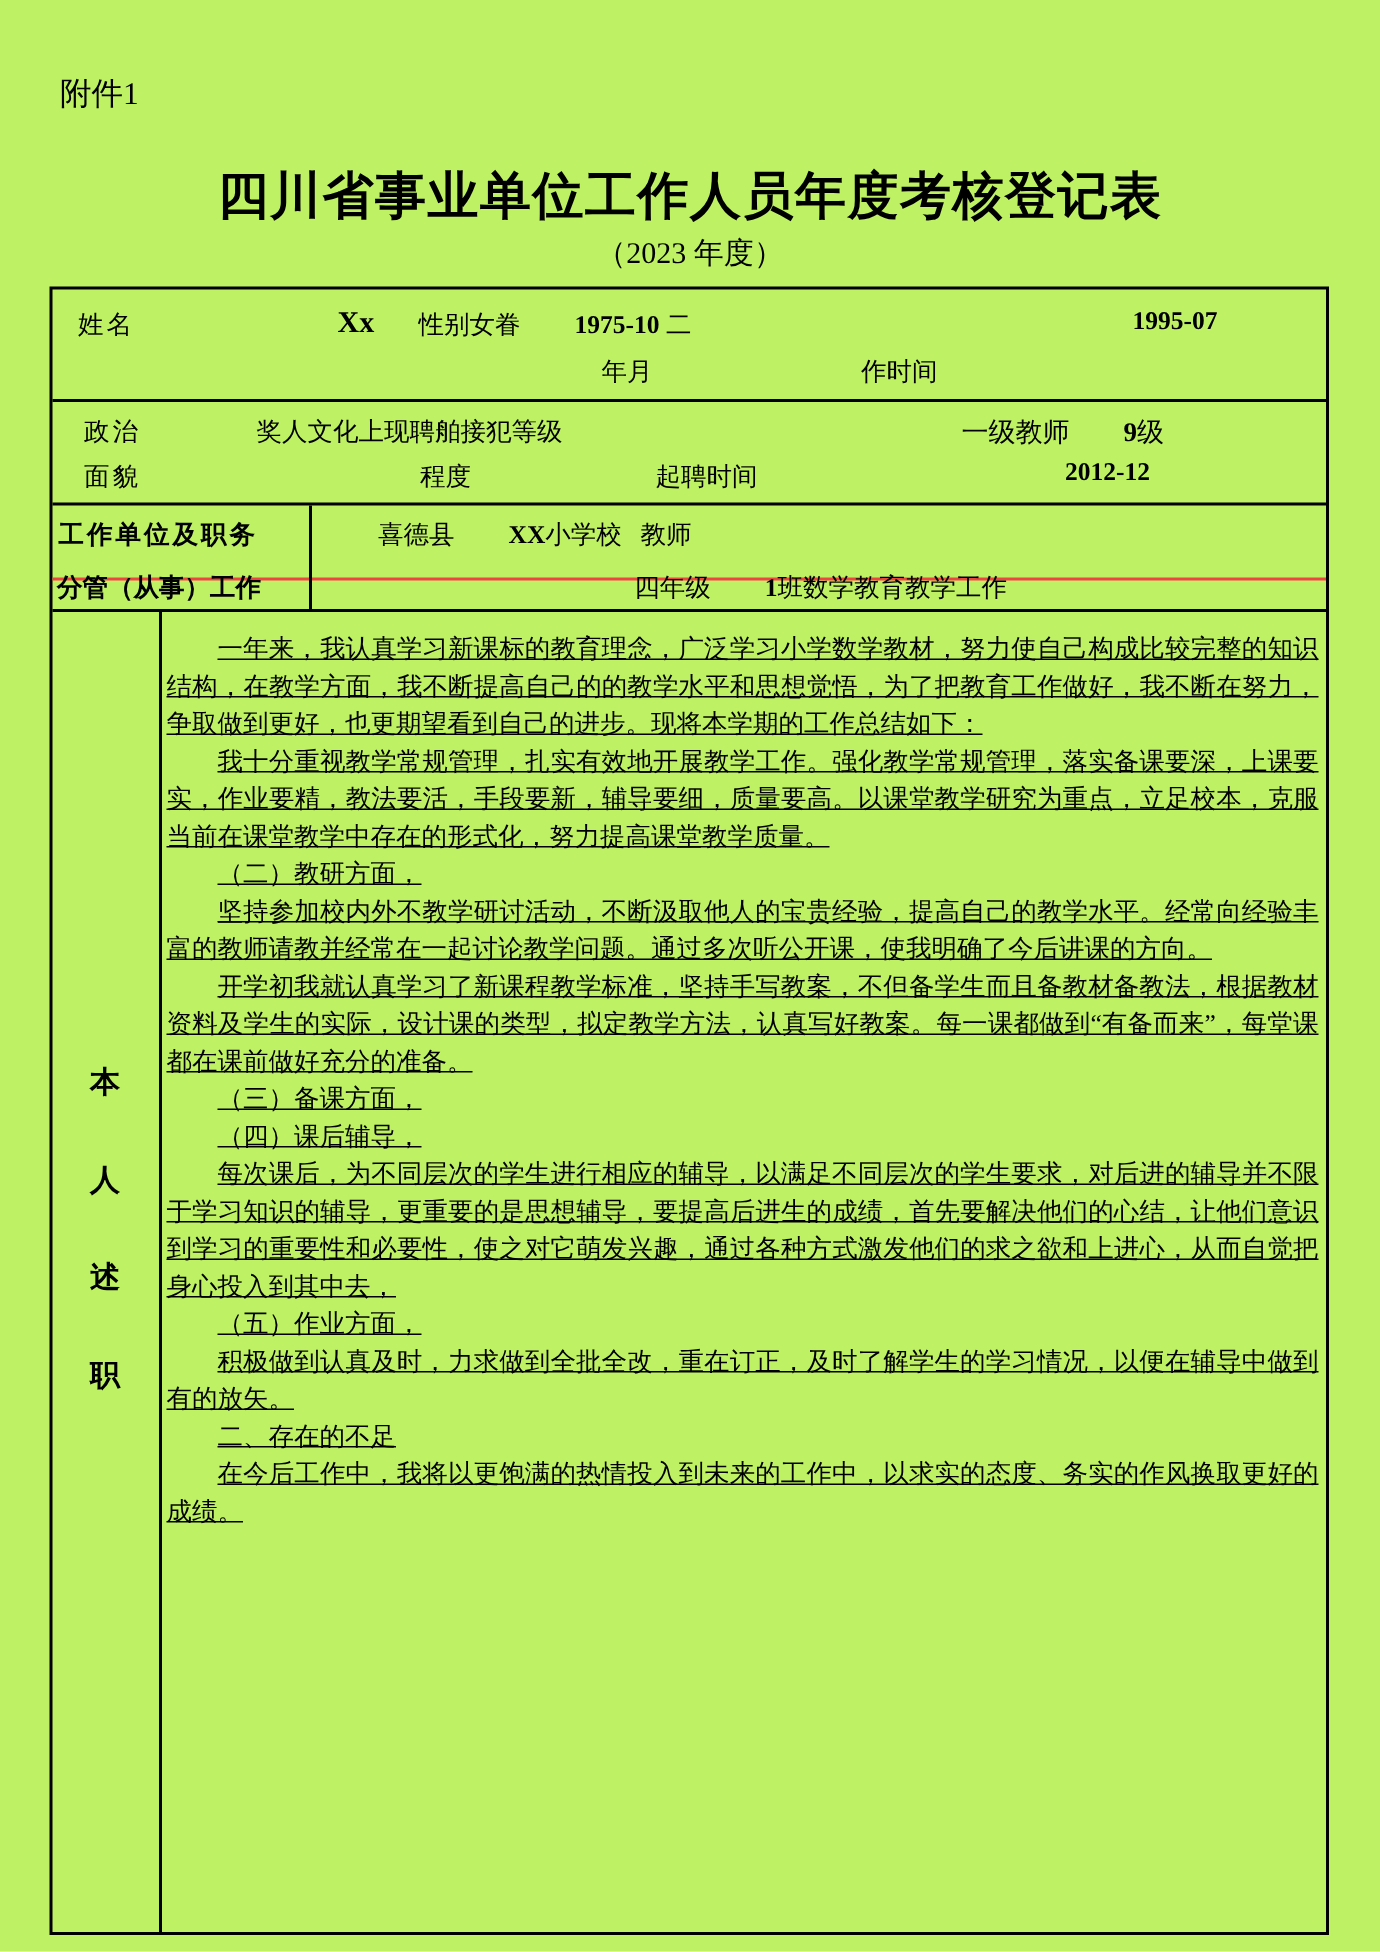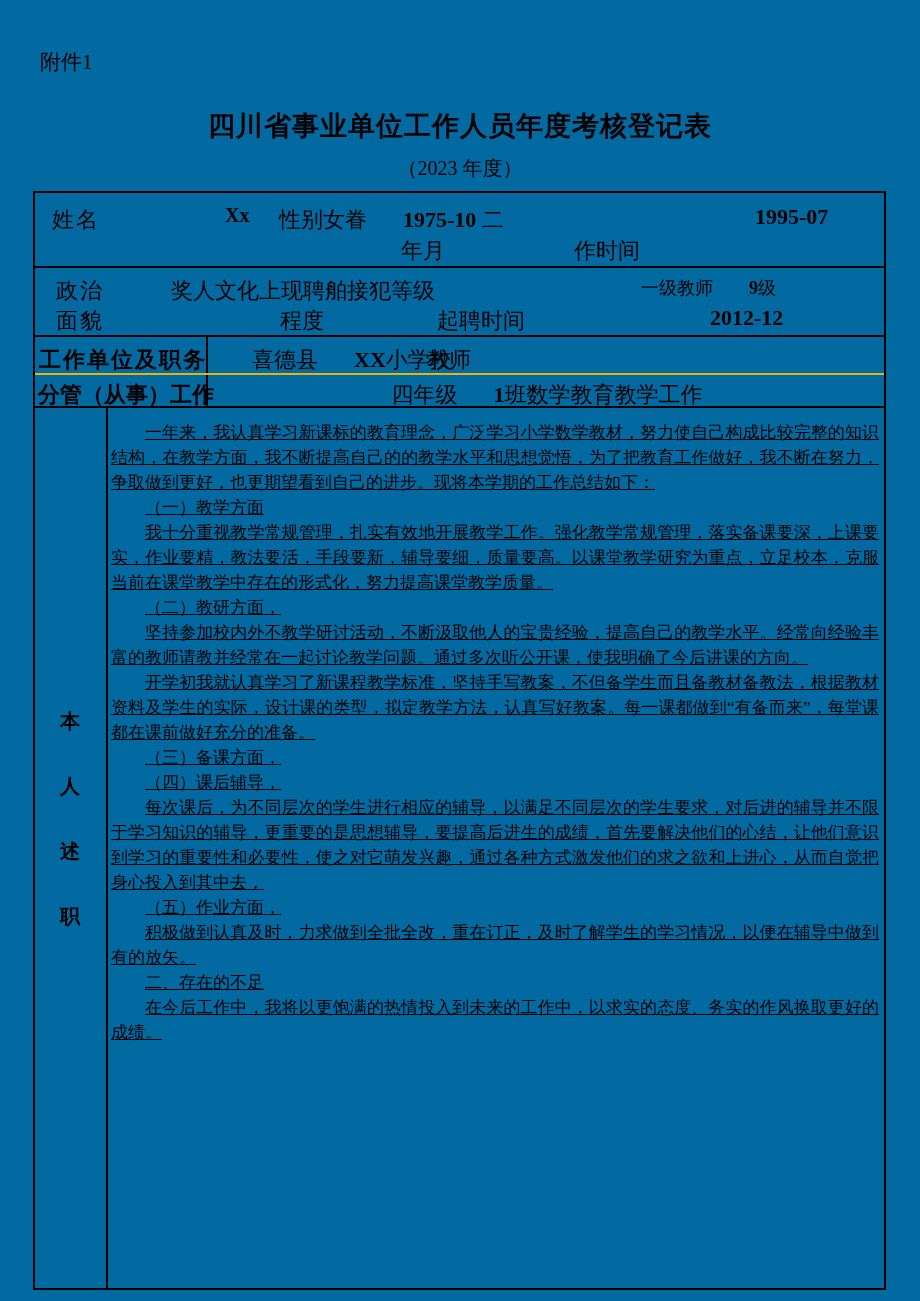--- a/index.html
+++ b/index.html
@@ -2,56 +2,56 @@
 <html><head>
 <meta charset="utf-8">
 <style>
   * { margin: 0; padding: 0; box-sizing: border-box; }
   html, body { background: #ffffff; }
   body { font-family: "Liberation Serif", "DejaVu Serif", serif; color: #000; }
   .page {
     position: relative;
     width: 920px;
     height: 1301px;
-    background: #0369a1;
+    background: #bef264;
     overflow: hidden;
     padding-left: 30px;
   }
   .attachment {
     position: absolute;
     left: 40px; top: 48px;
     font-size: 21px;
   }
   .title {
     position: absolute;
     left: 0; top: 108px; width: 100%;
     text-align: center;
-    font-size: 27px;
+    font-size: 34px;
     font-weight: bold;
     letter-spacing: 1px;
   }
   .subtitle {
     position: absolute;
     left: 0; top: 155px; width: 100%;
     text-align: center;
     font-size: 20px;
   }
   .form {
     position: absolute;
     left: 33px; top: 191px;
     width: 853px; height: 1099px;
     border: 2px solid #000;
   }
   .row { position: absolute; left: 0; width: 100%; }
   .r1 { top: 0;     height: 75px; border-bottom: 2px solid #000; }
   .r2 { top: 75px;  height: 69px; border-bottom: 2px solid #000; }
-  .r3 { top: 144px; height: 38px; border-bottom: 2px solid #eab308; }
+  .r3 { top: 144px; height: 50px; border-bottom: 2px solid #ef4444; }
   .r4 { top: 182px; height: 33px; border-bottom: 2px solid #000; }
   .r5 { top: 215px; height: 880px; }
-  .cellspan { position: absolute; font-size: 22px; white-space: nowrap; }
+  .cellspan { position: absolute; font-size: 17px; white-space: nowrap; }
   .b { font-weight: bold; margin-left: 36px; }
   .vdiv { position: absolute; top: 0; bottom: 0; width: 2px; background: #000; }
   .lbl { font-weight: bold; letter-spacing: 2px; }
   .vlabel {
     position: absolute;
     left: 0; top: 300px; width: 70px;
     text-align: center;
   }
   .vlabel span {
     display: block;
@@ -127,21 +127,20 @@
     <div class="row r5">
       <span class="vdiv" style="left:71px;"></span>
       <div class="vlabel">
         <span>本</span>
         <span>人</span>
         <span>述</span>
         <span>职</span>
       </div>
       <div class="stmt">
           <p class="stmt-p">一年来，我认真学习新课标的教育理念，广泛学习小学数学教材，努力使自己构成比较完整的知识结构，在教学方面，我不断提高自己的的教学水平和思想觉悟，为了把教育工作做好，我不断在努力，争取做到更好，也更期望看到自己的进步。现将本学期的工作总结如下：</p>
-          <p class="stmt-p">（一）教学方面</p>
           <p class="stmt-p">我十分重视教学常规管理，扎实有效地开展教学工作。强化教学常规管理，落实备课要深，上课要实，作业要精，教法要活，手段要新，辅导要细，质量要高。以课堂教学研究为重点，立足校本，克服当前在课堂教学中存在的形式化，努力提高课堂教学质量。</p>
           <p class="stmt-p">（二）教研方面，</p>
           <p class="stmt-p">坚持参加校内外不教学研讨活动，不断汲取他人的宝贵经验，提高自己的教学水平。经常向经验丰富的教师请教并经常在一起讨论教学问题。通过多次听公开课，使我明确了今后讲课的方向。</p>
           <p class="stmt-p">开学初我就认真学习了新课程教学标准，坚持手写教案，不但备学生而且备教材备教法，根据教材资料及学生的实际，设计课的类型，拟定教学方法，认真写好教案。每一课都做到“有备而来”，每堂课都在课前做好充分的准备。</p>
           <p class="stmt-p">（三）备课方面，</p>
           <p class="stmt-p">（四）课后辅导，</p>
           <p class="stmt-p">每次课后，为不同层次的学生进行相应的辅导，以满足不同层次的学生要求，对后进的辅导并不限于学习知识的辅导，更重要的是思想辅导，要提高后进生的成绩，首先要解决他们的心结，让他们意识到学习的重要性和必要性，使之对它萌发兴趣，通过各种方式激发他们的求之欲和上进心，从而自觉把身心投入到其中去，</p>
           <p class="stmt-p">（五）作业方面，</p>
           <p class="stmt-p">积极做到认真及时，力求做到全批全改，重在订正，及时了解学生的学习情况，以便在辅导中做到有的放矢。</p>
           <p class="stmt-p">二、存在的不足</p>

